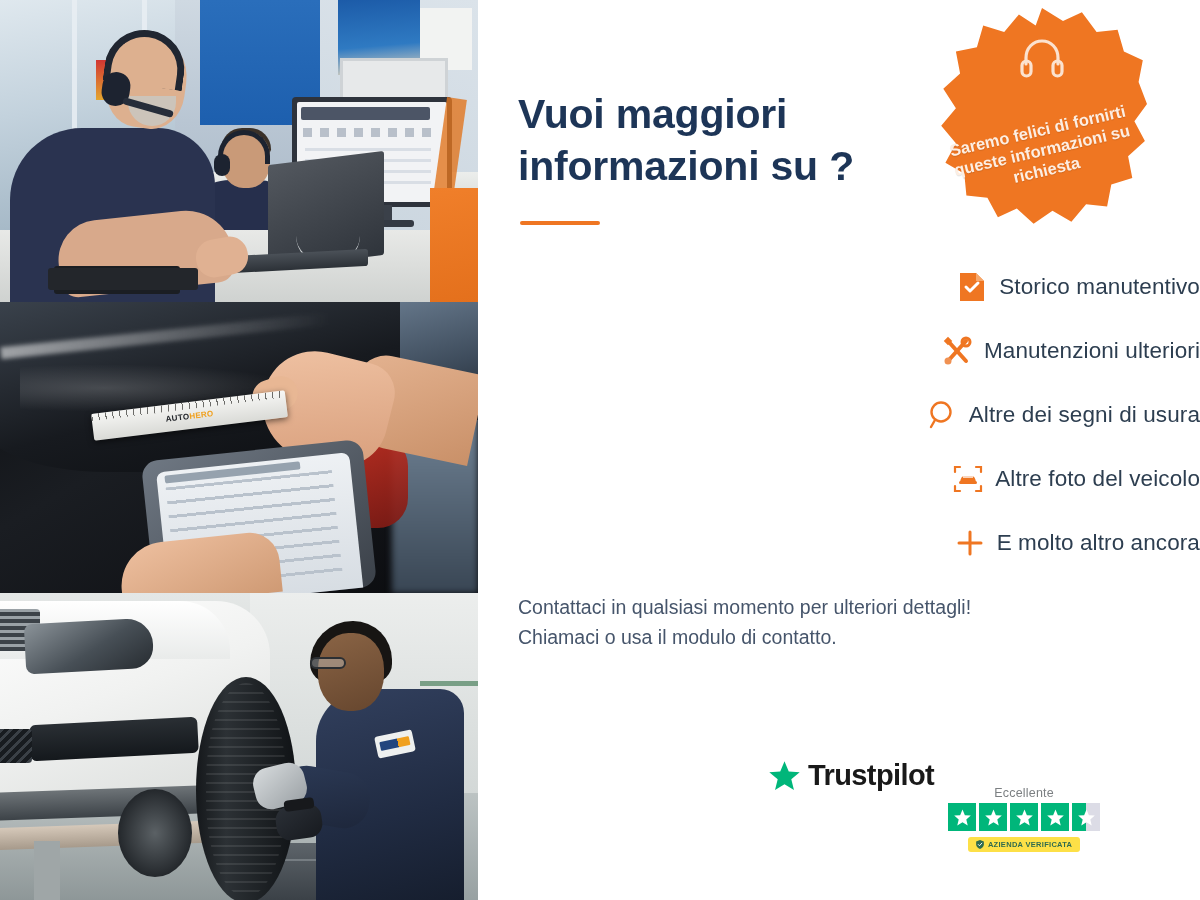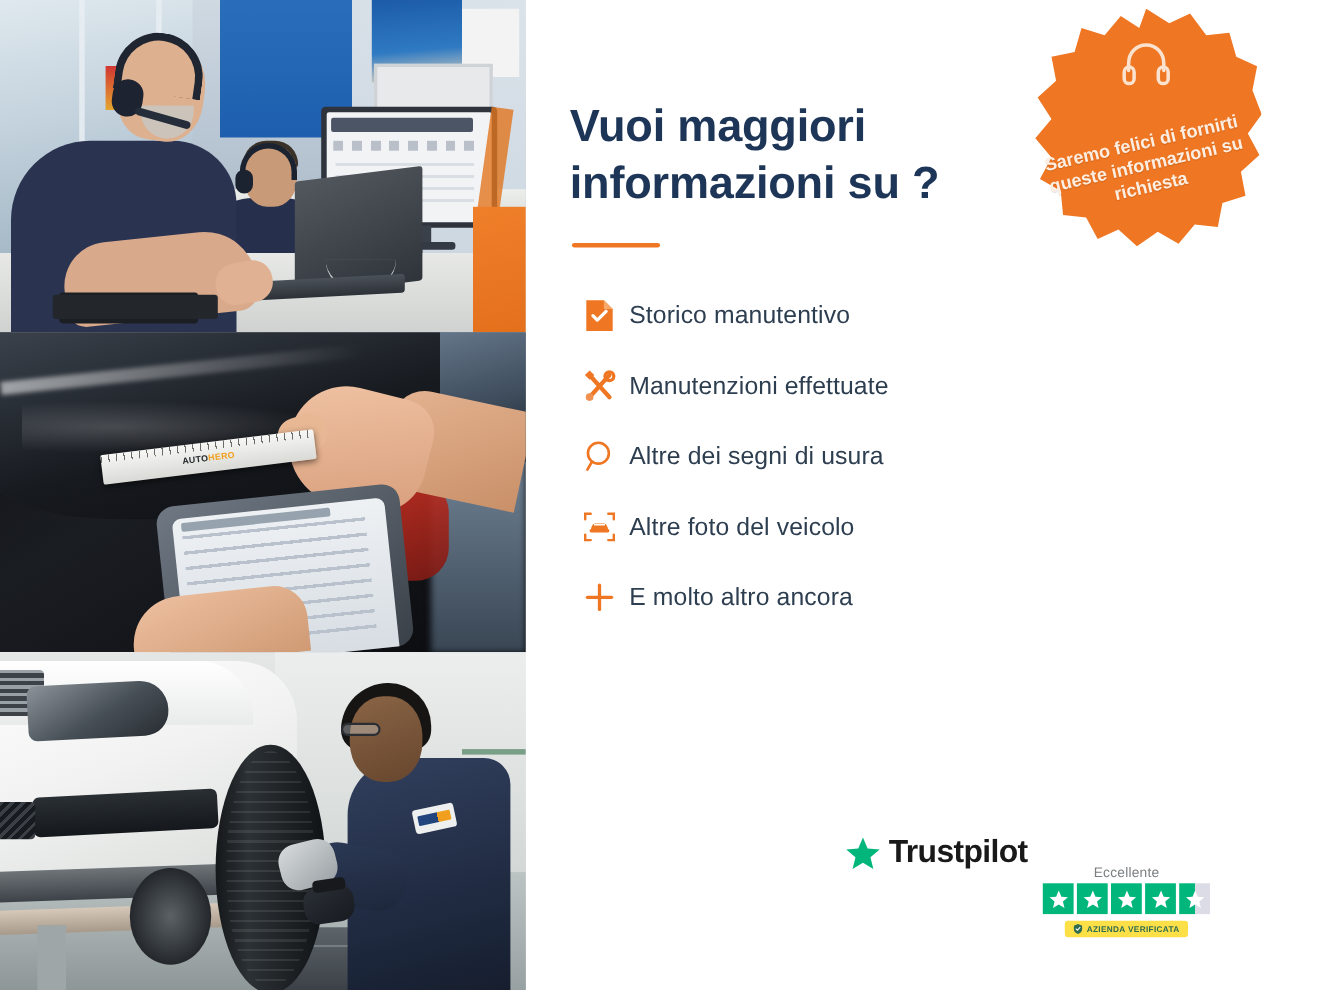--- a/index.html
+++ b/index.html
@@ -194,21 +194,21 @@
   .p3-bottle { position:absolute; left:440px; top:212px; width:20px; height:40px; background:#e8a72c; border-radius:4px; opacity:.85;}
 
   
   .content { flex:1; position:relative; padding:88px 0 10px 40px; }
 
   .headline { font-size:41px; line-height:1.28; font-weight:700; color:#1d3557;
     letter-spacing:-.2px; max-width:430px; }
   .rule { width:80px; height:4px; background:#ef7622; margin:28px 0 0 2px; border-radius:2px; }
 
   .features { margin-top:30px; }
-  .feature { display:flex; align-items:center; height:64px; }
+  .feature { display:flex; align-items:center; height:64px;justify-content:flex-end; }
   .feature-icon { width:54px; flex:0 0 54px; display:flex; align-items:center; justify-content:center; }
   .feature-label { font-size:22.5px; color:#2d3e50; font-weight:400; letter-spacing:.1px; }
 
   .phone { margin-top:38px; font-size:25px; font-weight:700; color:#1d3557; letter-spacing:-.2px; }
   .contact { margin-top:17px; font-size:19.5px; line-height:1.55; color:#46556b; }
 
   
   .trustpilot { position:absolute; left:290px; bottom:48px; display:flex; align-items:flex-start; gap:14px; }
   .tp-logo { display:flex; align-items:center; gap:7px; padding-top:16px;}
   .tp-star-big { width:33px; height:32px; }
@@ -377,21 +377,21 @@
           <svg width="32" height="32" viewBox="0 0 32 32">
             <g stroke="#ef7622" stroke-width="4" stroke-linecap="round">
               <path d="M7 6 L25 26"></path>
               <path d="M25 6 L7 26"></path>
             </g>
             <path d="M4 3 l6 0 0 6 -6 0z" fill="#ef7622" transform="rotate(-45 7 6)"></path>
             <circle cx="25" cy="7" r="4" fill="none" stroke="#ef7622" stroke-width="3"></circle>
             <circle cx="7" cy="26" r="3.5" fill="#f09152"></circle>
           </svg>
         </span>
-        <span class="feature-label">Manutenzioni effettuate</span>
+        <span class="feature-label">Manutenzioni ulteriori</span>
       </div>
 
       <div class="feature">
         <span class="feature-icon">
           <svg width="28" height="30" viewBox="0 0 28 30">
             <circle cx="13" cy="12" r="9.5" fill="none" stroke="#ef7622" stroke-width="2.4"></circle>
             <path d="M7 20 L3 27" stroke="#ef7622" stroke-width="2.4" stroke-linecap="round"></path>
           </svg>
         </span>
         <span class="feature-label">Altre dei segni di usura</span>
@@ -421,20 +421,24 @@
               <path d="M15 4 V26"></path>
                 <path d="M4 15 H26"></path>
             </g>
           </svg>
         </span>
         <span class="feature-label">E molto altro ancora</span>
       </div>
 
     </div>
 
+    <div class="contact">
+      <div>Contattaci in qualsiasi momento per ulteriori dettagli!</div>
+      <div>Chiamaci o usa il modulo di contatto.</div>
+    </div>
 
     <div class="trustpilot">
       <div class="tp-logo">
         <svg class="tp-star-big" viewBox="0 0 24 24">
           <polygon points="12,1 15.2,8.6 23.4,9.2 17.1,14.5 19.1,22.5 12,18.2 4.9,22.5 6.9,14.5 0.6,9.2 8.8,8.6" fill="#00b67a"></polygon>
         </svg>
         <span class="tp-word">Trustpilot</span>
       </div>
       <div class="tp-right">
         <div class="tp-rating-label">Eccellente</div>

